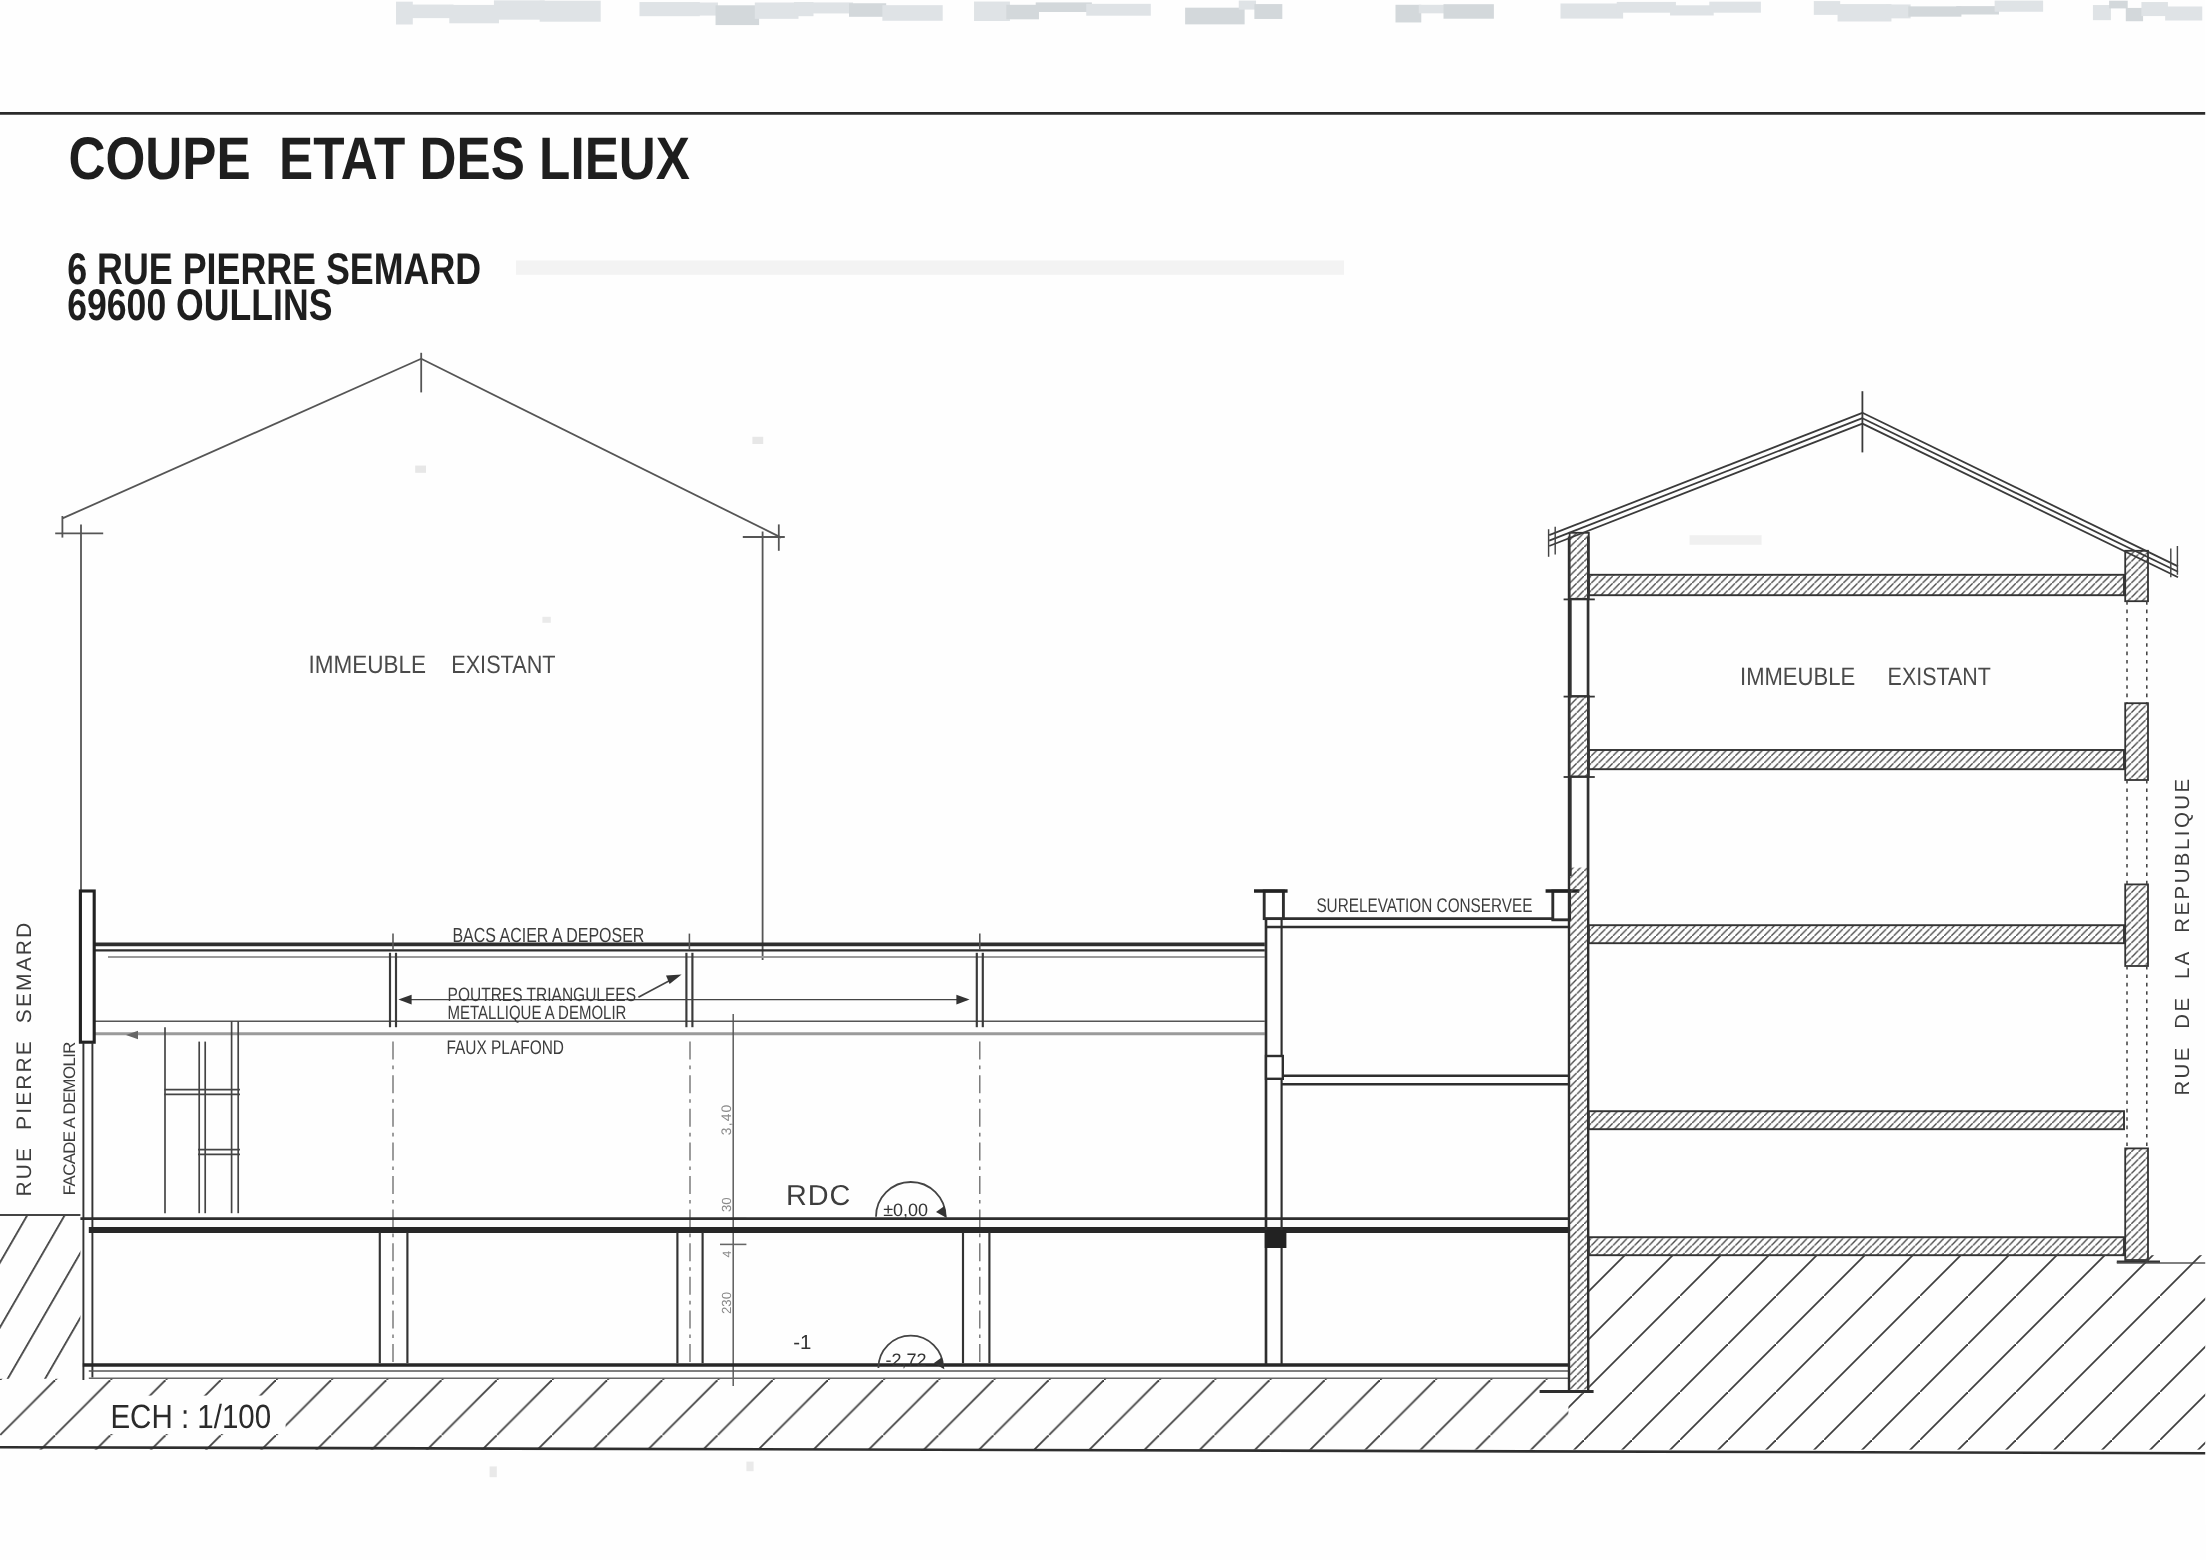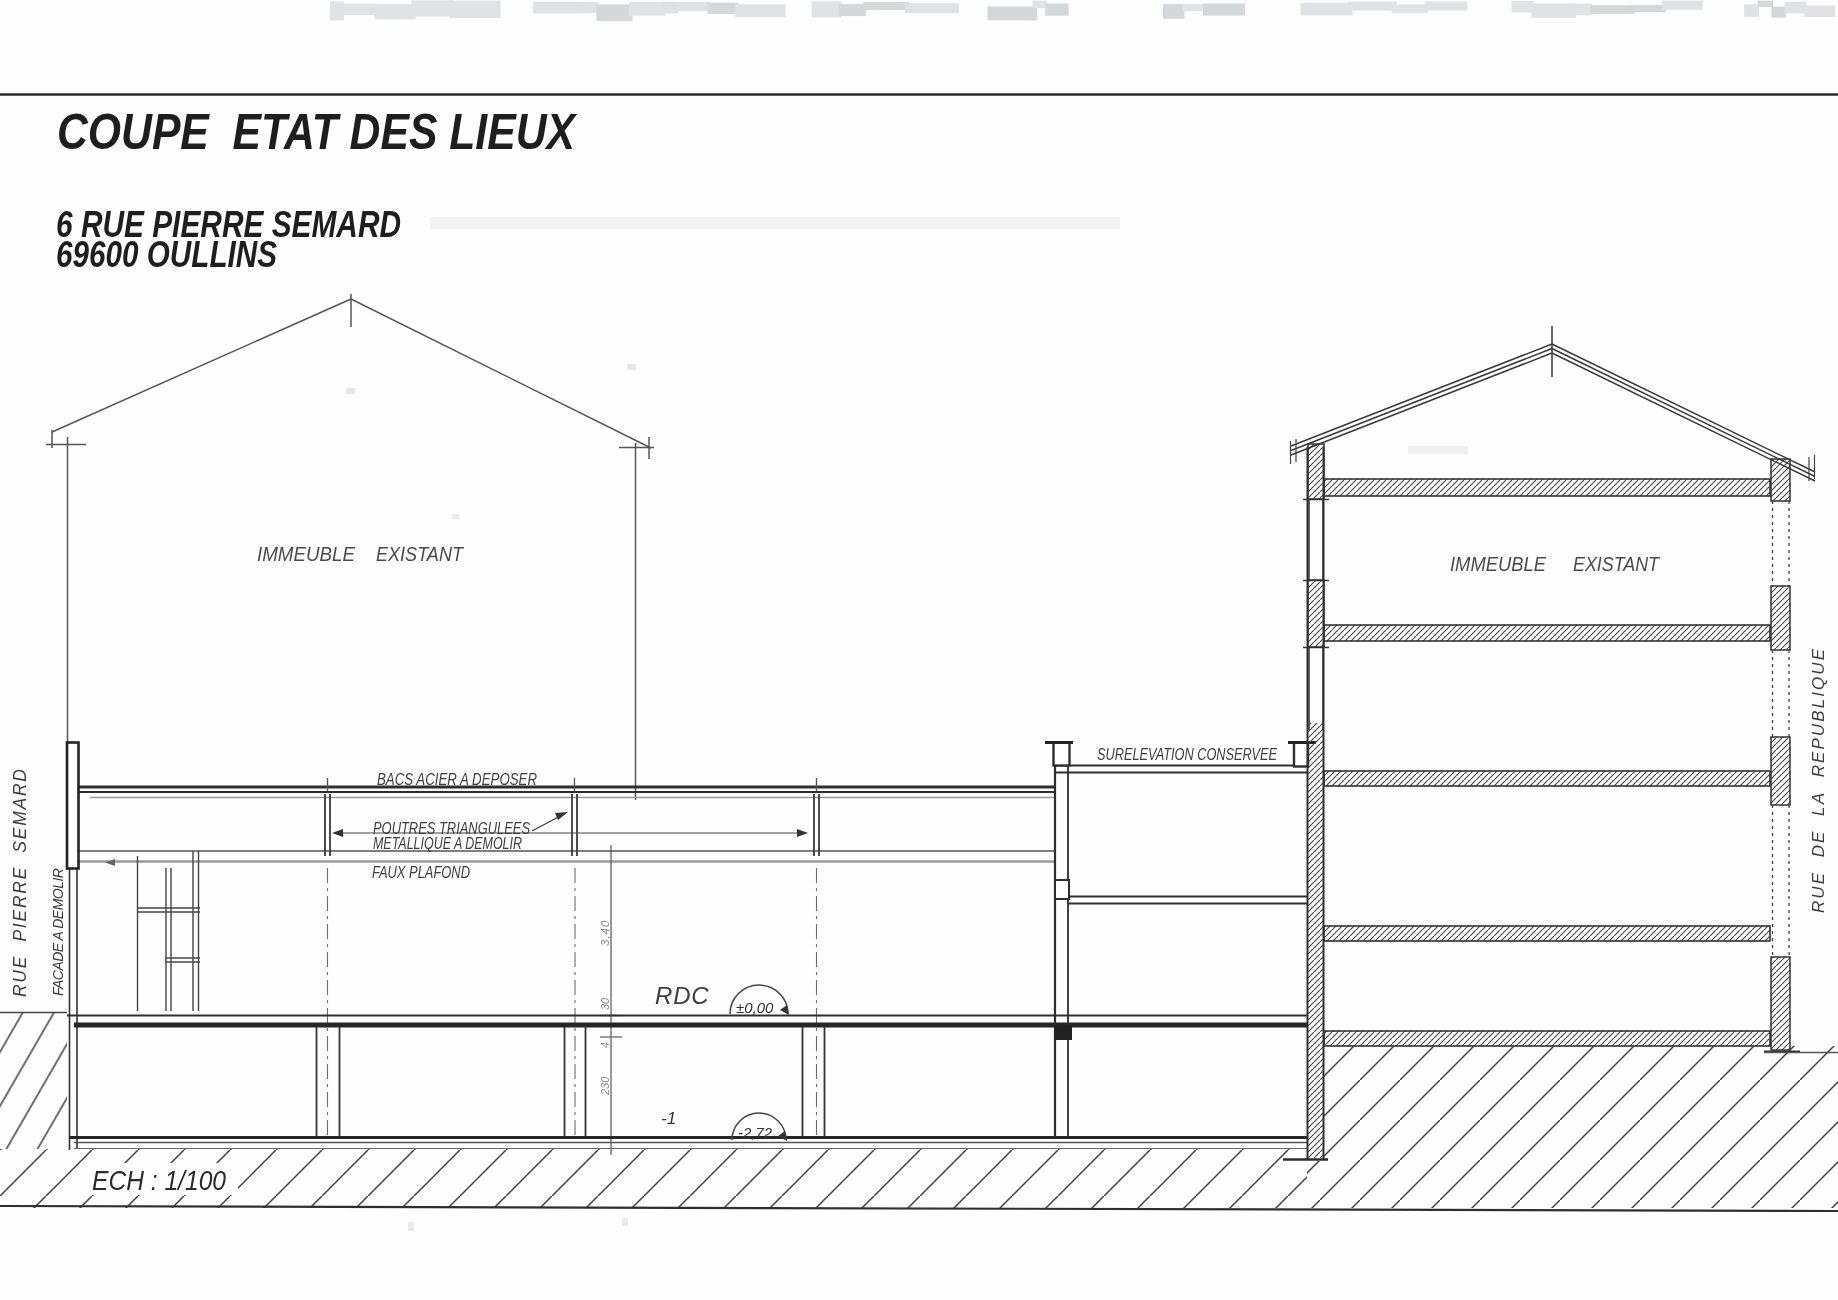--- a/index.html
+++ b/index.html
@@ -1,17 +1,17 @@
 <!DOCTYPE html>
 <html><head>
 <meta charset="utf-8">
 <style>
   html,body{margin:0;padding:0;background:#ffffff;}
   #page{position:relative;width:1838px;height:1300px;background:#fefefe;overflow:hidden;
-        font-family:"Liberation Sans", sans-serif;font-style:italic;}
+        font-family:"Liberation Sans", sans-serif;}
   svg{position:absolute;left:0;top:0;}
   text{font-family:"Liberation Sans", sans-serif;}
 </style>
 </head>
 <body>
 <div id="page">
 <svg width="1838" height="1300" viewBox="0 0 1838 1300">
 <defs>
   <pattern id="fineHatch" width="6" height="6" patternUnits="userSpaceOnUse">
     <line x1="0" y1="6" x2="6" y2="0" stroke="#474747" stroke-width="1.15"></line>

